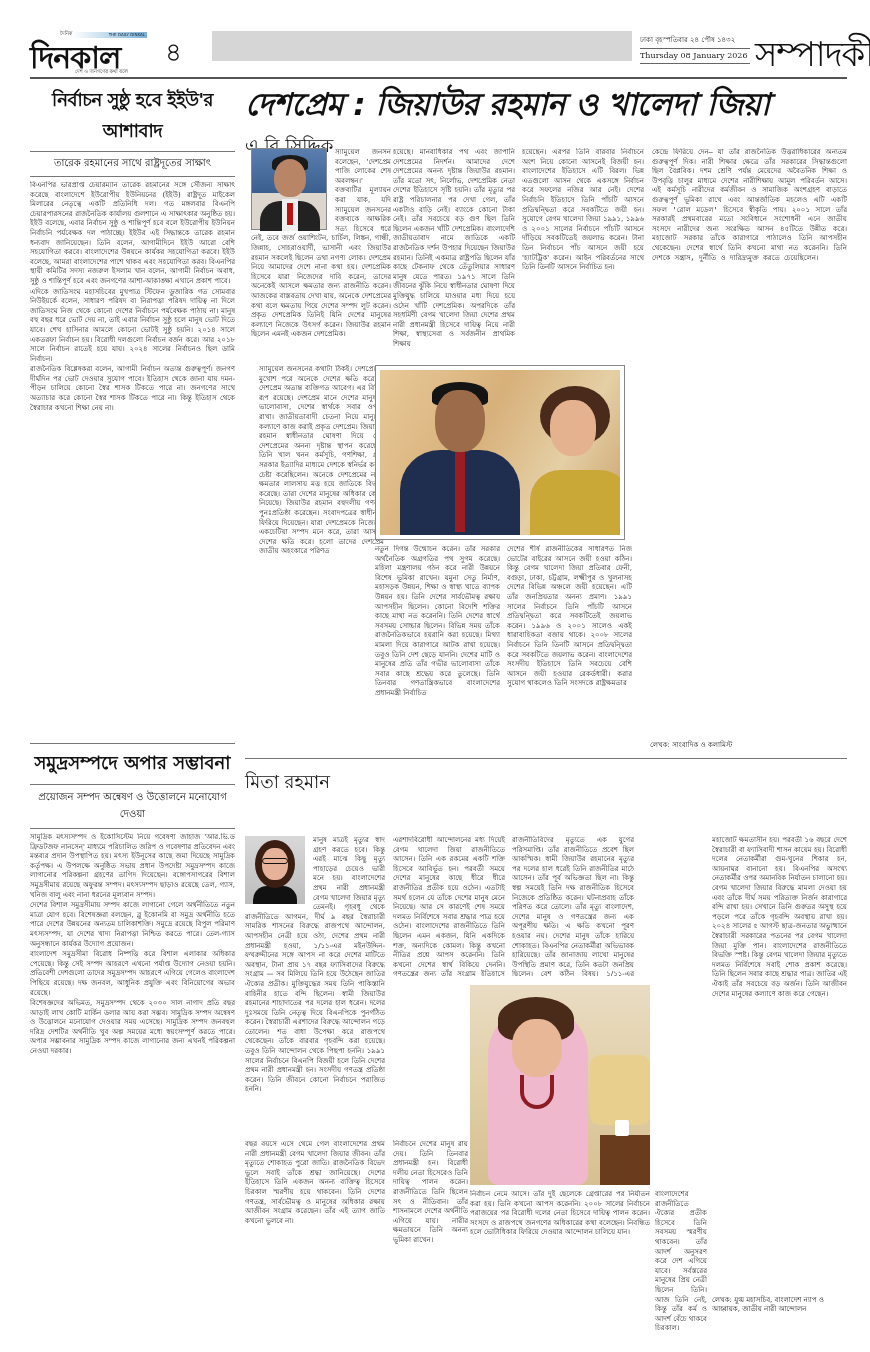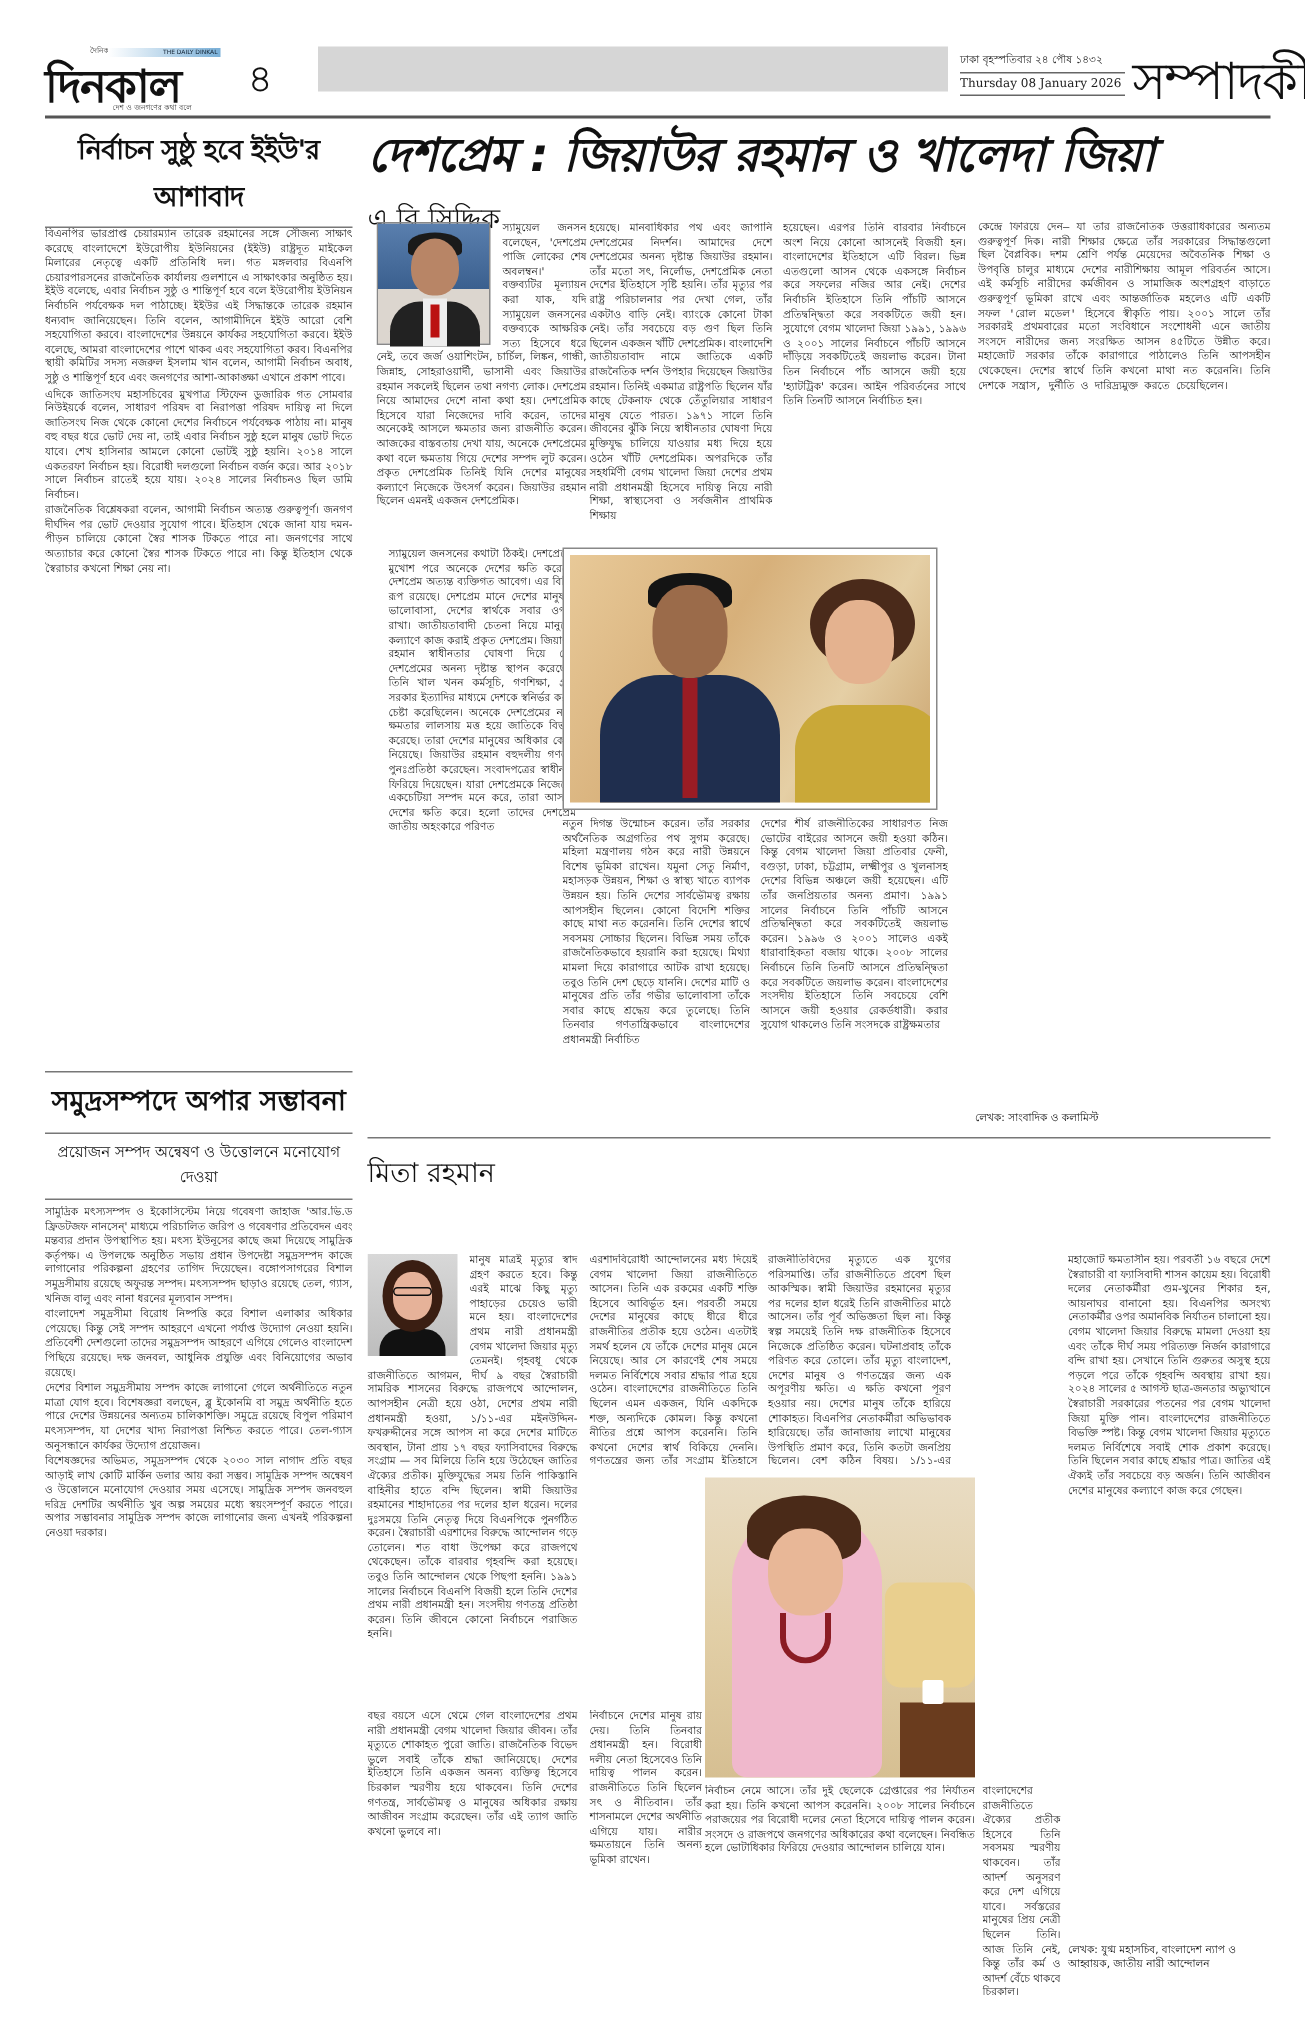--- a/index.html
+++ b/index.html
@@ -92,32 +92,33 @@
   <div class="abs date-block">
     <div class="bn">ঢাকা বৃহস্পতিবার ২৪ পৌষ ১৪৩২</div>
     <div class="en">Thursday 08 January 2026</div>
   </div>
   <div class="abs section-title">সম্পাদকীয়</div>
 </div>
 <div class="abs top-rule"></div>
 
 <div class="abs left-col">
   <div class="left-head1">নির্বাচন সুষ্ঠু হবে ইইউ'র আশাবাদ</div>
+  <div class="left-sub1">তারেক রহমানের সাথে রাষ্ট্রদূতের সাক্ষাৎ</div>
   <div class="txt left-body1">
     <p>বিএনপির ভারপ্রাপ্ত চেয়ারম্যান তারেক রহমানের সঙ্গে সৌজন্য সাক্ষাৎ করেছে বাংলাদেশে ইউরোপীয় ইউনিয়নের (ইইউ) রাষ্ট্রদূত মাইকেল মিলারের নেতৃত্বে একটি প্রতিনিধি দল। গত মঙ্গলবার বিএনপি চেয়ারপারসনের রাজনৈতিক কার্যালয় গুলশানে এ সাক্ষাৎকার অনুষ্ঠিত হয়। ইইউ বলেছে, এবার নির্বাচন সুষ্ঠু ও শান্তিপূর্ণ হবে বলে ইউরোপীয় ইউনিয়ন নির্বাচনি পর্যবেক্ষক দল পাঠাচ্ছে। ইইউর এই সিদ্ধান্তকে তারেক রহমান ধন্যবাদ জানিয়েছেন। তিনি বলেন, আগামীদিনে ইইউ আরো বেশি সহযোগিতা করবে। বাংলাদেশের উন্নয়নে কার্যকর সহযোগিতা করবে। ইইউ বলেছে, আমরা বাংলাদেশের পাশে থাকব এবং সহযোগিতা করব। বিএনপির স্থায়ী কমিটির সদস্য নজরুল ইসলাম খান বলেন, আগামী নির্বাচন অবাধ, সুষ্ঠু ও শান্তিপূর্ণ হবে এবং জনগণের আশা-আকাঙ্ক্ষা এখানে প্রকাশ পাবে।</p>
     <p>এদিকে জাতিসংঘ মহাসচিবের মুখপাত্র স্টিফেন ডুজারিক গত সোমবার নিউইয়র্কে বলেন, সাধারণ পরিষদ বা নিরাপত্তা পরিষদ দায়িত্ব না দিলে জাতিসংঘ নিজ থেকে কোনো দেশের নির্বাচনে পর্যবেক্ষক পাঠায় না। মানুষ বহু বছর ধরে ভোট দেয় না, তাই এবার নির্বাচন সুষ্ঠু হলে মানুষ ভোট দিতে যাবে। শেখ হাসিনার আমলে কোনো ভোটই সুষ্ঠু হয়নি। ২০১৪ সালে একতরফা নির্বাচন হয়। বিরোধী দলগুলো নির্বাচন বর্জন করে। আর ২০১৮ সালে নির্বাচন রাতেই হয়ে যায়। ২০২৪ সালের নির্বাচনও ছিল ডামি নির্বাচন।</p>
     <p>রাজনৈতিক বিশ্লেষকরা বলেন, আগামী নির্বাচন অত্যন্ত গুরুত্বপূর্ণ। জনগণ দীর্ঘদিন পর ভোট দেওয়ার সুযোগ পাবে। ইতিহাস থেকে জানা যায় দমন-পীড়ন চালিয়ে কোনো স্বৈর শাসক টিকতে পারে না। জনগণের সাথে অত্যাচার করে কোনো স্বৈর শাসক টিকতে পারে না। কিন্তু ইতিহাস থেকে স্বৈরাচার কখনো শিক্ষা নেয় না।</p>
   </div>
   <div class="rule" style="margin-top:12px;"></div>
   <div class="left-head2">সমুদ্রসম্পদে অপার সম্ভাবনা</div>
   <div class="left-sub2">প্রয়োজন সম্পদ অন্বেষণ ও উত্তোলনে মনোযোগ দেওয়া</div>
   <div class="txt left-body2">
     <p>সামুদ্রিক মৎস্যসম্পদ ও ইকোসিস্টেম নিয়ে গবেষণা জাহাজ 'আর.ভি.ড ফ্রিডটজফ নানসেন্' মাধ্যমে পরিচালিত জরিপ ও গবেষণার প্রতিবেদন এবং মন্তব্যর প্রদান উপস্থাপিত হয়। মৎস্য ইউনূসের কাছে জমা দিয়েছে সামুদ্রিক কর্তৃপক্ষ। এ উপলক্ষে অনুষ্ঠিত সভায় প্রধান উপদেষ্টা সমুদ্রসম্পদ কাজে লাগানোর পরিকল্পনা গ্রহণের তাগিদ দিয়েছেন। বঙ্গোপসাগরের বিশাল সমুদ্রসীমায় রয়েছে অফুরন্ত সম্পদ। মৎস্যসম্পদ ছাড়াও রয়েছে তেল, গ্যাস, খনিজ বালু এবং নানা ধরনের মূল্যবান সম্পদ।</p>
+    <p>দেশের বিশাল সমুদ্রসীমায় সম্পদ কাজে লাগানো গেলে অর্থনীতিতে নতুন মাত্রা যোগ হবে। বিশেষজ্ঞরা বলছেন, ব্লু ইকোনমি বা সমুদ্র অর্থনীতি হতে পারে দেশের উন্নয়নের অন্যতম চালিকাশক্তি। সমুদ্রে রয়েছে বিপুল পরিমাণ মৎস্যসম্পদ, যা দেশের খাদ্য নিরাপত্তা নিশ্চিত করতে পারে। তেল-গ্যাস অনুসন্ধানে কার্যকর উদ্যোগ প্রয়োজন।</p>
     <p>বাংলাদেশ সমুদ্রসীমা বিরোধ নিষ্পত্তি করে বিশাল এলাকার অধিকার পেয়েছে। কিন্তু সেই সম্পদ আহরণে এখনো পর্যাপ্ত উদ্যোগ নেওয়া হয়নি। প্রতিবেশী দেশগুলো তাদের সমুদ্রসম্পদ আহরণে এগিয়ে গেলেও বাংলাদেশ পিছিয়ে রয়েছে। দক্ষ জনবল, আধুনিক প্রযুক্তি এবং বিনিয়োগের অভাব রয়েছে।</p>
-    <p>দেশের বিশাল সমুদ্রসীমায় সম্পদ কাজে লাগানো গেলে অর্থনীতিতে নতুন মাত্রা যোগ হবে। বিশেষজ্ঞরা বলছেন, ব্লু ইকোনমি বা সমুদ্র অর্থনীতি হতে পারে দেশের উন্নয়নের অন্যতম চালিকাশক্তি। সমুদ্রে রয়েছে বিপুল পরিমাণ মৎস্যসম্পদ, যা দেশের খাদ্য নিরাপত্তা নিশ্চিত করতে পারে। তেল-গ্যাস অনুসন্ধানে কার্যকর উদ্যোগ প্রয়োজন।</p>
     <p>বিশেষজ্ঞদের অভিমত, সমুদ্রসম্পদ থেকে ২০৩০ সাল নাগাদ প্রতি বছর আড়াই লাখ কোটি মার্কিন ডলার আয় করা সম্ভব। সামুদ্রিক সম্পদ অন্বেষণ ও উত্তোলনে মনোযোগ দেওয়ার সময় এসেছে। সামুদ্রিক সম্পদ জনবহুল দরিদ্র দেশটির অর্থনীতি খুব অল্প সময়ের মধ্যে স্বয়ংসম্পূর্ণ করতে পারে। অপার সম্ভাবনার সামুদ্রিক সম্পদ কাজে লাগানোর জন্য এখনই পরিকল্পনা নেওয়া দরকার।</p>
   </div>
 
 </div>
 
 <div class="abs art1">
   <div class="art1-title">দেশপ্রেম : জিয়াউর রহমান ও খালেদা জিয়া</div>
   <div class="byline">এ বি সিদ্দিক</div>
 </div>
 

